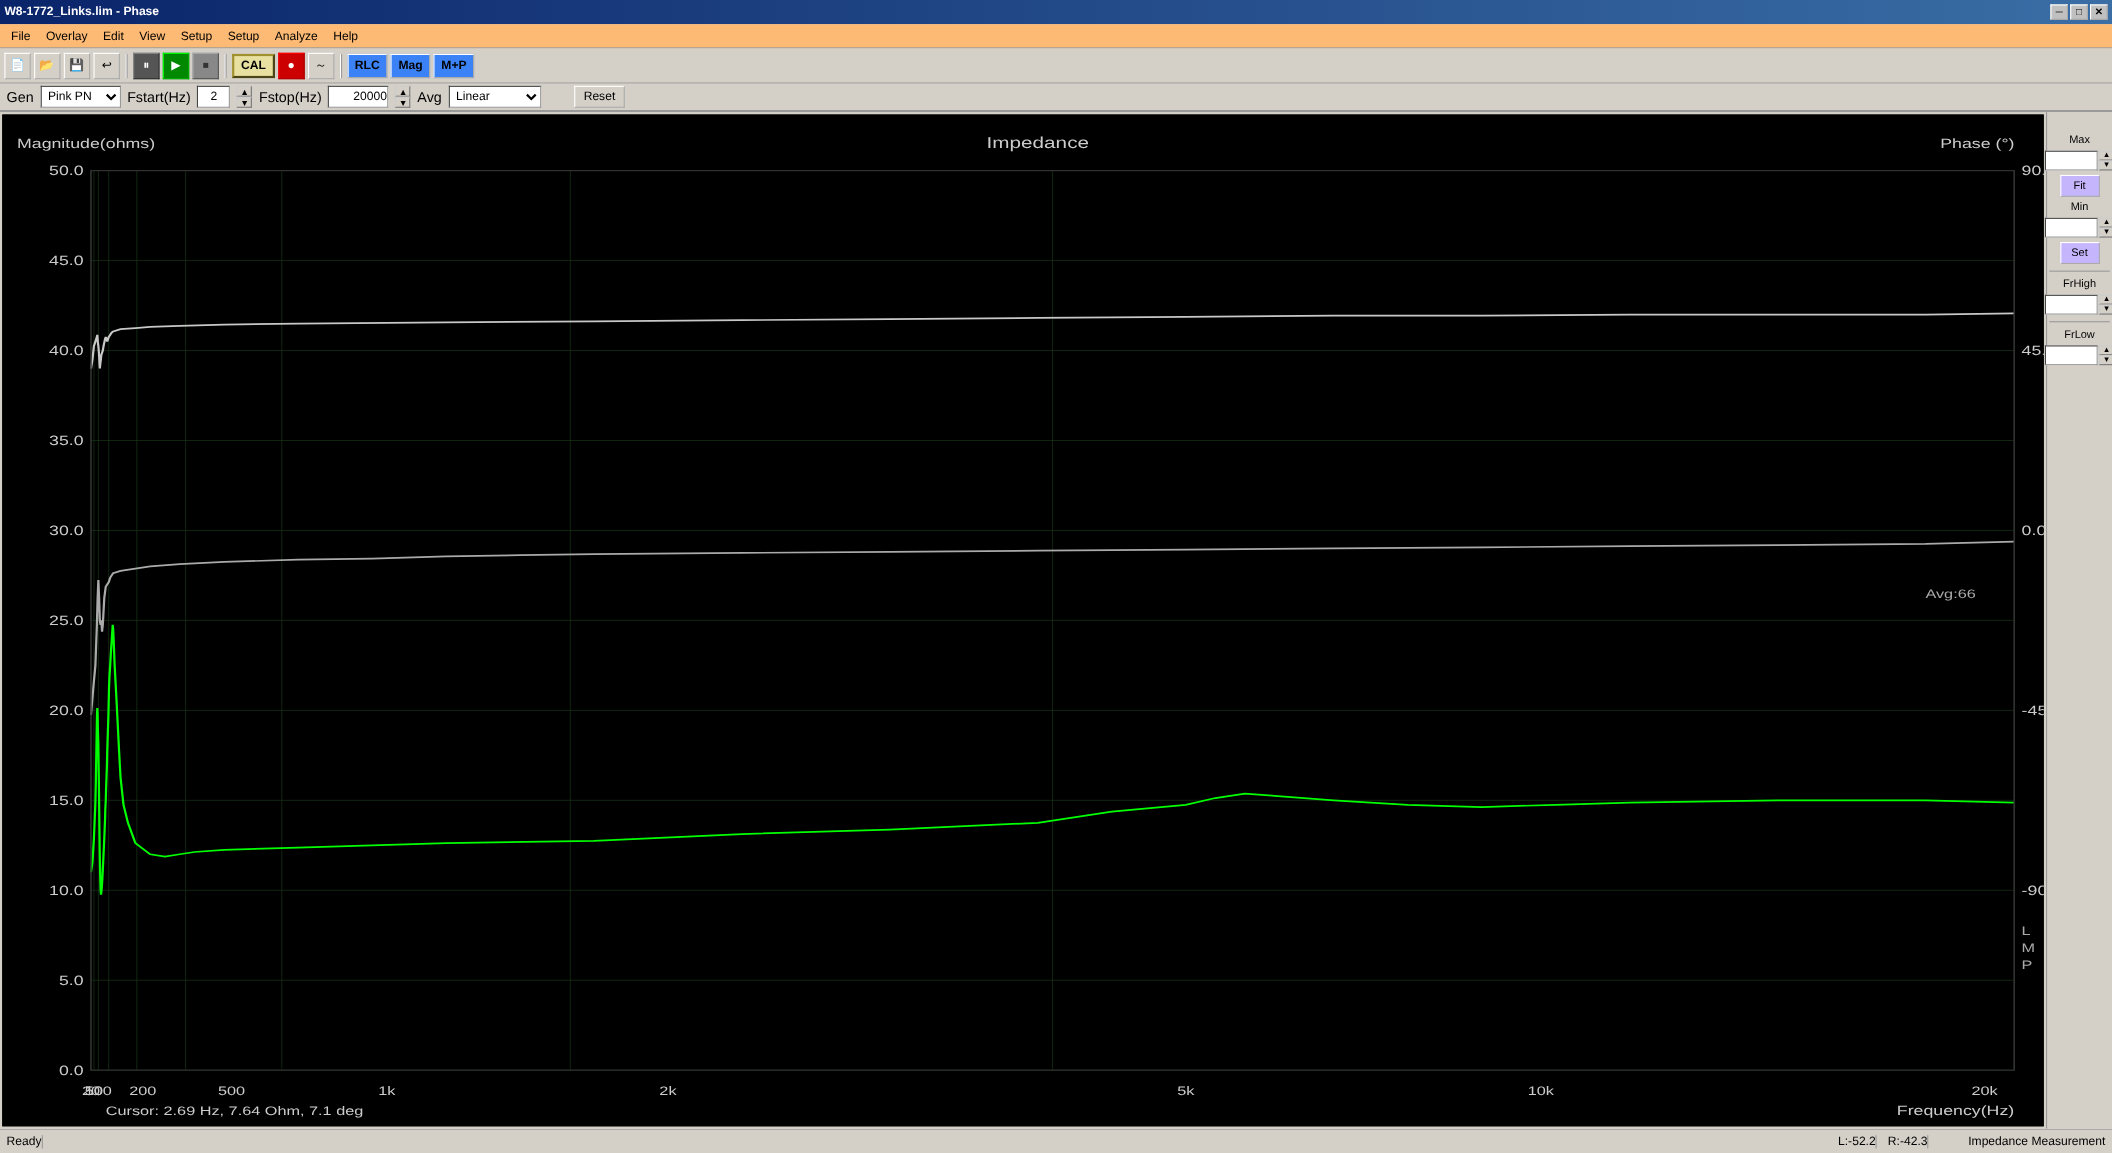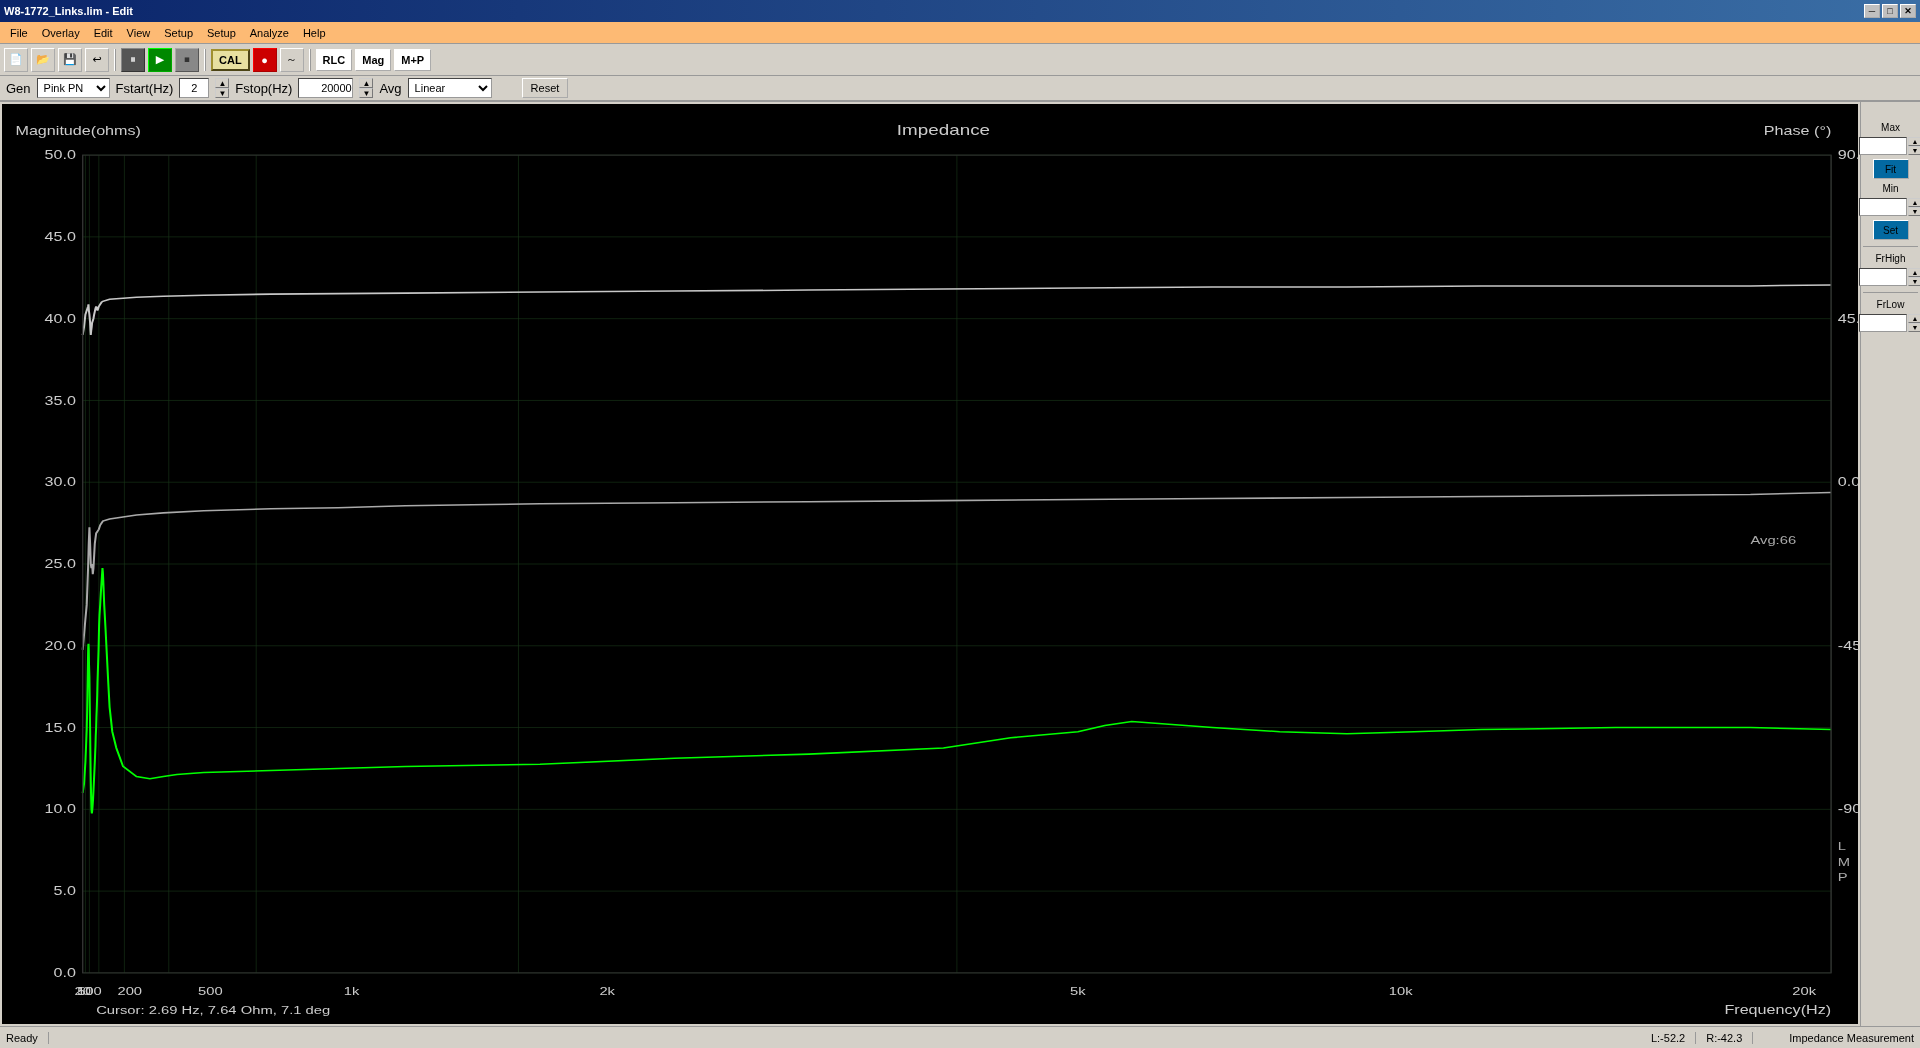--- a/index.html
+++ b/index.html
@@ -57,21 +57,21 @@
       background: #d4d0c8;
       border: 1px outset #fff;
       display: flex; align-items: center; justify-content: center;
       cursor: pointer; font-size: 11px;
     }
     .tb-btn-red { background: #c00; color: white; border: 1px outset #f00; }
     .tb-btn-green { background: #080; color: white; border: 1px outset #0f0; }
     .tb-sep { width: 2px; height: 22px; background: #999; margin: 0 2px; border-left: 1px solid #fff; }
     .tb-label-btn {
       height: 22px; padding: 0 6px;
-      background: #ffffff;
+      background: #3b82f6;
       border: 1px outset #fff;
       display: flex; align-items: center; justify-content: center;
       cursor: pointer; font-size: 11px; font-weight: bold;
     }
 
     
     #controls-bar {
       background: #d4d0c8;
       height: 26px;
       display: flex;
@@ -131,45 +131,45 @@
       background: #d4d0c8;
       display: flex;
       flex-direction: column;
       align-items: center;
       padding: 20px 2px;
       gap: 4px;
       border-left: 1px solid #999;
     }
     .rp-label { font-size: 10px; text-align: center; }
     .rp-input { width: 48px; height: 18px; border: 1px inset #999; background: white; font-size: 10px; text-align: center; }
-    .rp-btn { width: 36px; height: 20px; background: #0369a1; border: 1px outset #fff; font-size: 10px; cursor: pointer; display: flex; align-items: center; justify-content: center; }
+    .rp-btn { width: 36px; height: 20px; background: #c4b5fd; border: 1px outset #fff; font-size: 10px; cursor: pointer; display: flex; align-items: center; justify-content: center; }
     .rp-spin-btn { width: 14px; height: 9px; font-size: 7px; border: 1px outset #ccc; cursor: pointer; background: #d4d0c8; display: flex; align-items: center; justify-content: center; }
     .rp-divider { width: 100%; height: 1px; background: #999; margin: 2px 0; }
 
     
     #status-bar {
       background: #d4d0c8;
       height: 22px;
       display: flex;
       align-items: center;
       padding: 0 6px;
       border-top: 1px solid #999;
       gap: 10px;
       position: fixed;
       bottom: 0;
       width: 1920px;
     }
-    .status-seg { font-size: 11px; border-right: 1px solid #999; padding-right: 10px; }
+    .status-seg { font-size: 11px; border-right: 1px solid #999; }
     .status-seg-last { font-size: 11px; margin-left: 26px; }
   </style>
 </head>
 <body>
 
 <div id="title-bar">
-  <span>W8-1772_Links.lim - Edit</span>
+  <span>W8-1772_Links.lim - Phase</span>
   <div id="title-bar-buttons">
     <div class="title-btn">─</div>
     <div class="title-btn">□</div>
     <div class="title-btn">✕</div>
   </div>
 </div>
 
 <div id="menu-bar">
   <span class="menu-item">File</span>
   <span class="menu-item">Overlay</span>

